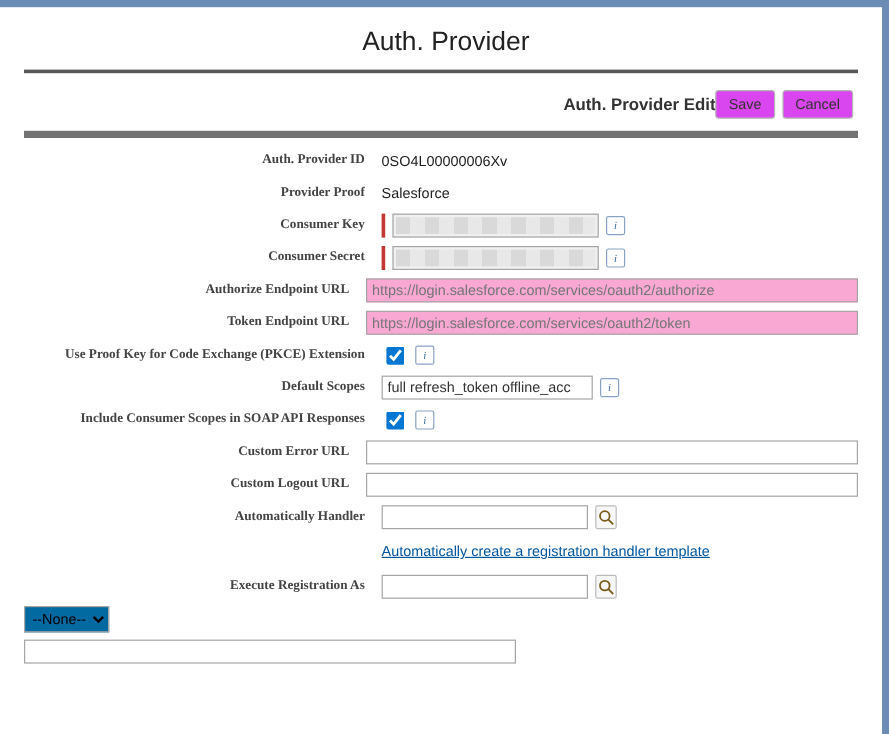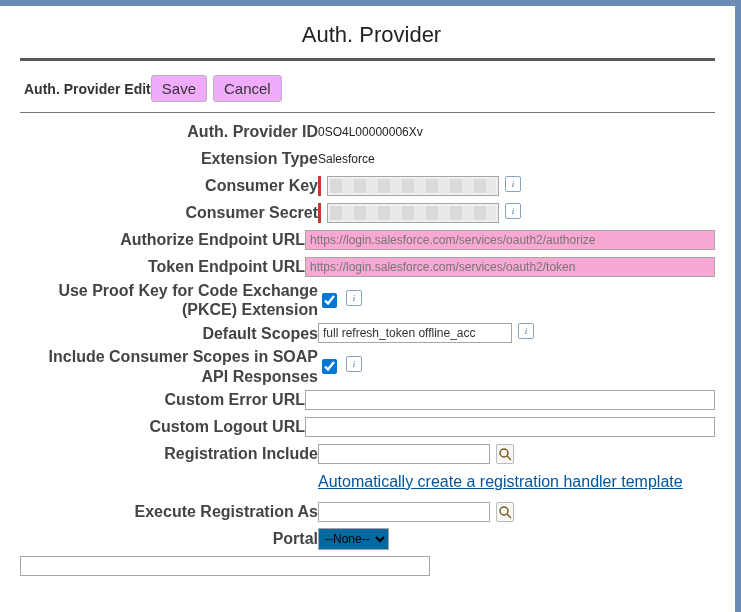--- a/index.html
+++ b/index.html
@@ -28,61 +28,64 @@
   .separator {
     height: 3px;
     background: #595959;
     margin: 0 20px;
   }
   .panel {
     margin: 0 20px;
   }
   .section-header {
     display: flex;
-    justify-content: flex-start;
+    justify-content: flex-end;
     align-items: center;
     padding: 14px 4px 10px 4px;
-    border-bottom: 1px solid #737373;
+    border-bottom: 6px solid #737373;
   }
   .section-title {
     font-size: 14px;
     font-weight: bold;
     color: #333;
   }
   .buttons { display: flex; gap: 6px; }
   .btn {
     font-family: inherit;
-    font-size: 15px;
+    font-size: 12px;
     padding: 4px 10px;
     border: 1px solid #b5b5b5;
     border-radius: 3px;
-    background: #f0abfc;
+    background: #d946ef;
     color: #333;
     cursor: pointer;
   }
   .form-body {
     padding-top: 6px;
   }
   .form-row {
     display: flex;
     align-items: center;
     min-height: 26px;
     margin-bottom: 1px;
   }
   .row-label {
     width: 298px;
     text-align: right;
-    font-size: 16px;
+    padding-right: 14px;
+    font-size: 11px;
     color: #444;
     font-weight: bold;
     line-height: 1.2;
+    font-family: Liberation Serif, serif;
   }
   .row-value {
     flex: 1;
     display: flex;
+    align-items: center;
     gap: 6px;
   }
   .static-text {
     font-size: 12px;
     color: #222;
     font-weight: normal;
   }
   .req-bar {
     width: 3px;
     height: 20px;
@@ -91,21 +94,21 @@
   }
   input[type=text].txt {
     height: 20px;
     border: 1px solid #a6a6a6;
     padding: 1px 4px;
     font-size: 12px;
     font-family: inherit;
     color: #333;
   }
   .txt-sm { width: 172px; }
-  .txt-md { width: 194px; height:22px; }
+  .txt-md { width: 176px; height:22px; }
   .txt-wide { width: 410px; height: 22px; background:#f9a8d4; color:#999; }
   .txt-wide-active { width: 410px; height:22px; background:#fff; color:#333;}
   .txt-lookup { width: 172px; height:22px; }
   .masked {
     width: 172px; height: 20px; border:1px solid #a6a6a6; background:#f0f0f0;
     display:inline-block; position:relative; overflow:hidden;
   }
   .masked::after{
     content:""; position:absolute; inset:2px;
     background: repeating-linear-gradient(90deg,#d9d9d9 0 12px,#e8e8e8 12px 24px);
@@ -121,21 +124,21 @@
     cursor:pointer; border:1px solid #bbb; border-radius:2px; background:#f7f7f7;
   }
   select.sel {
     height:22px; border:1px solid #a6a6a6; font-size:12px; padding:1px 2px;
     background:#0369a1;
   }
   .chk {
     width:15px; height:15px; accent-color:#0176d3; cursor:pointer;
   }
   .link {
-    color:#0056a0; font-size:16px; text-decoration:underline; cursor:pointer;
+    color:#0056a0; font-size:12px; text-decoration:underline; cursor:pointer;
   }
   .sub-link-row { padding-left:0; margin-top:2px; margin-bottom:4px; }
 </style>
 </head>
 <body>
 
 <div class="page-header">
   <span class="page-title">Auth. Provider</span>
 </div>
 <div class="separator"></div>
@@ -152,21 +155,21 @@
   <div class="form-body">
 
     <div class="form-row">
       <div class="row-label">Auth. Provider ID</div>
       <div class="row-value">
           <span class="static-text">0SO4L00000006Xv</span>
         </div>
     </div>
 
     <div class="form-row">
-      <div class="row-label">Extension Type</div>
+      <div class="row-label">Provider Proof</div>
       <div class="row-value">
           <span class="static-text">Salesforce</span>
         </div>
     </div>
 
 
 
     <div class="form-row">
       <div class="row-label">Consumer Key</div>
       <div class="row-value">
@@ -251,21 +254,21 @@
     </div>
 
     <div class="form-row">
       <div class="row-label">Custom Logout URL</div>
       <div class="row-value">
         <input type="text" class="txt txt-wide-active" value="" style="">
       </div>
     </div>
 
     <div class="form-row">
-      <div class="row-label">Registration Include</div>
+      <div class="row-label">Automatically Handler</div>
       <div class="row-value">
         <input type="text" class="txt txt-lookup" value="" style="">
         <span class="lookup-icon">
           <svg width="14" height="14" viewBox="0 0 14 14">
               <circle cx="6" cy="6" r="4" fill="none" stroke="#7a5c1b" stroke-width="1.5"></circle>
               <line x1="9" y1="9" x2="13" y2="13" stroke="#7a5c1b" stroke-width="1.5"></line>
             </svg>
         </span>
       </div>
     </div>
@@ -283,21 +286,20 @@
         <span class="lookup-icon">
           <svg width="14" height="14" viewBox="0 0 14 14">
               <circle cx="6" cy="6" r="4" fill="none" stroke="#7a5c1b" stroke-width="1.5"></circle>
               <line x1="9" y1="9" x2="13" y2="13" stroke="#7a5c1b" stroke-width="1.5"></line>
             </svg>
         </span>
       </div>
     </div>
 
     <div class="form-row">
-      <div class="row-label">Portal</div>
       <div class="row-value">
         <select class="sel">
           <option>--None--</option>
         </select>
       </div>
     </div>
 
     <div class="form-row">
       <div class="row-value">
         <input type="text" class="txt txt-wide-active" value="" style="">

